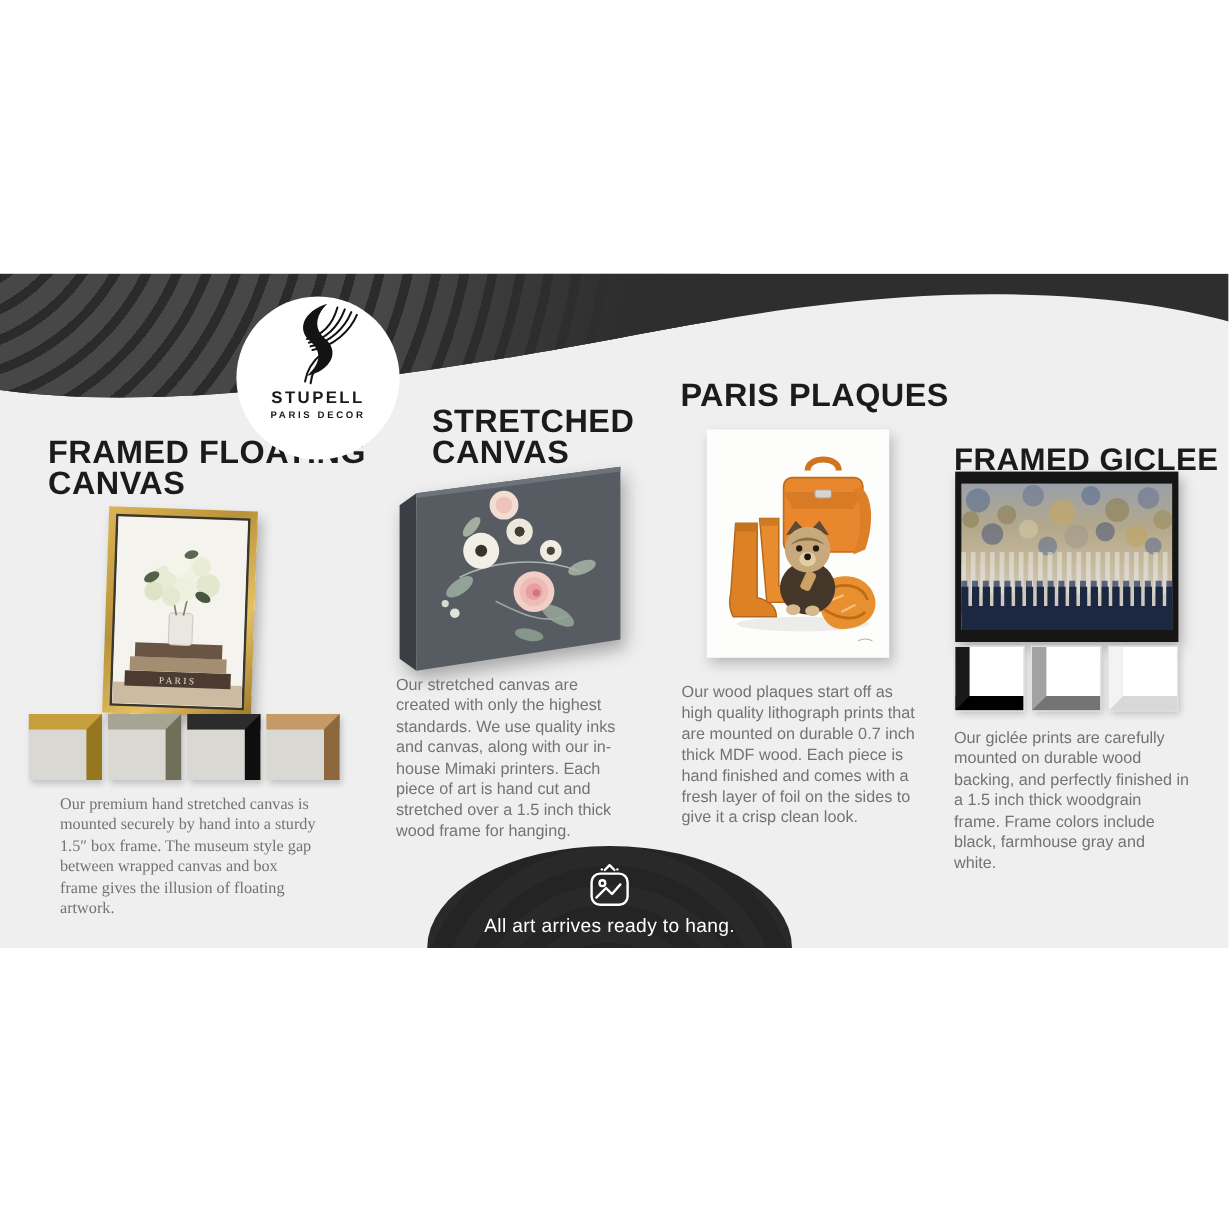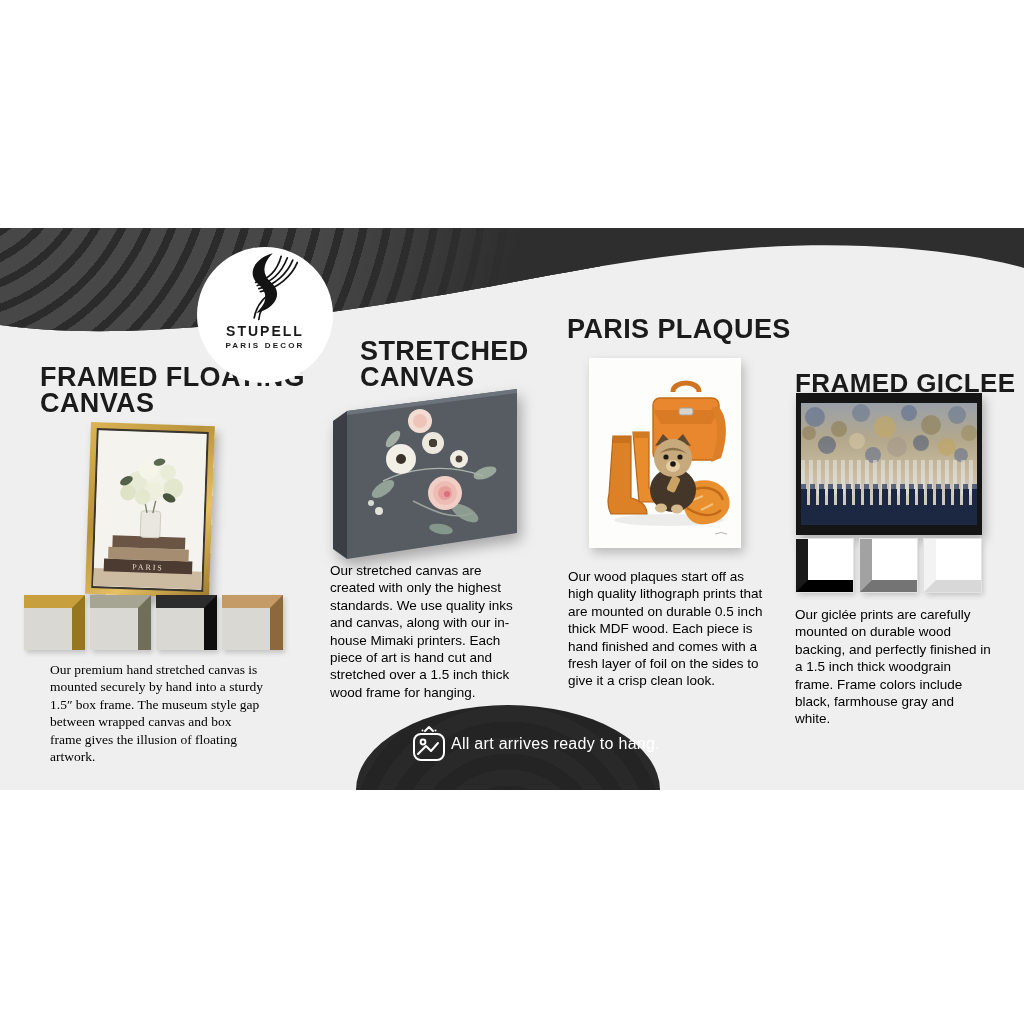--- a/index.html
+++ b/index.html
@@ -17,21 +17,21 @@
 
   
   .logo{position:absolute;left:197px;top:19px;width:136px;height:136px;border-radius:50%;
     background:#fff;z-index:5;display:flex;flex-direction:column;align-items:center;}
   .logo .brand{font-size:14px;font-weight:bold;letter-spacing:2px;color:#1a1a1a;margin-top:2px;}
   .logo .tagline{font-size:8px;font-weight:bold;letter-spacing:2.2px;color:#1a1a1a;margin-top:2px;}
 
   
   .h{position:absolute;font-size:27px;line-height:26px;font-weight:bold;color:#1b1b1b;
     letter-spacing:.4px;z-index:4;}
-  .copy{position:absolute;font-size:13.5px;line-height:17.4px;color:#000000;z-index:4;}
+  .copy{position:absolute;font-size:13.5px;line-height:17.4px;color:#737373;z-index:4;}
 
   
   .float-frame{position:absolute;left:88px;top:196px;width:124px;height:172px;z-index:4;
     background:linear-gradient(135deg,#dcb455,#b8923a 38%,#e6c063 68%,#a07c2b);
     padding:6px;box-sizing:border-box;transform:rotate(2deg);
     box-shadow:4px 6px 10px rgba(0,0,0,.25);}
   .float-frame .gap{width:100%;height:100%;background:#3a352d;padding:2px;box-sizing:border-box;}
   .float-frame .art{width:100%;height:100%;background:#f4f3ee;display:block;}
 
   
@@ -55,21 +55,21 @@
   
   .samples{position:absolute;left:796px;top:311px;width:186px;display:flex;gap:7px;z-index:4;}
   .sample{width:57px;height:53px;box-sizing:border-box;background:#fff;
     border-left:12px solid #888;border-bottom:12px solid #555;
     box-shadow:2px 3px 6px rgba(0,0,0,.2);outline:1px solid #e3e3e3;}
 
   
   .banner{position:absolute;left:356px;top:477px;width:304px;height:85px;z-index:4;
     border-radius:152px 152px 0 0 / 85px 85px 0 0;
     background:repeating-radial-gradient(circle at 50% 170%, #292929 0 16px, #242424 16px 32px);
-    display:flex;flex-direction:row;align-items:center;justify-content:flex-end;}
+    display:flex;flex-direction:column;align-items:center;justify-content:flex-end;}
   .banner .txt{color:#fff;font-size:16px;letter-spacing:.3px;margin-bottom:8px;}
   .banner svg{margin-bottom:3px;}
 </style>
 </head>
 <body>
 
 <div class="stage">
   <div class="poster">
 
     <div class="band">
@@ -198,21 +198,21 @@
           <circle cx="91" cy="99" r="2.6" fill="#221b14"></circle>
           <ellipse cx="84" cy="108" rx="7" ry="6" fill="#e3cda4"></ellipse>
           <circle cx="84" cy="106" r="2.8" fill="#1c1712"></circle>
           <ellipse cx="72" cy="150" rx="6" ry="4.5" fill="#d6b98c"></ellipse>
           <ellipse cx="88" cy="151" rx="6" ry="4.5" fill="#d6b98c"></ellipse>
           <rect x="80" y="118" width="9" height="16" rx="3" transform="rotate(25 84 126)" fill="#caa263"></rect>
         </g>
         <path d="M126,176 q6,-3 12,0" stroke="#b9b4ac" stroke-width="1" fill="none"></path>
       </svg>
     </div>
-    <div class="copy" style="left:568px;top:340px;width:198px;">Our wood plaques start off as high quality lithograph prints that are mounted on durable 0.5 inch thick MDF wood. Each piece is hand finished and comes with a fresh layer of foil on the sides to give it a crisp clean look.</div>
+    <div class="copy" style="left:568px;top:340px;width:198px;">Our wood plaques start off as high quality lithograph prints that are mounted on durable 0.7 inch thick MDF wood. Each piece is hand finished and comes with a fresh layer of foil on the sides to give it a crisp clean look.</div>
 
     <div class="h" style="left:795px;top:127px;white-space:nowrap;font-size:26px;margin-top:15px;">FRAMED GICLEE</div>
     <div class="giclee">
       <svg viewBox="0 0 176 122">
         <defs>
           <linearGradient id="gbg" x1="0" y1="0" x2="0" y2="1">
             <stop offset="0" stop-color="#9aa0a8"></stop>
             <stop offset=".3" stop-color="#b3a88c"></stop>
             <stop offset=".55" stop-color="#c6b99d"></stop>
             <stop offset=".75" stop-color="#cfc9bd"></stop>

